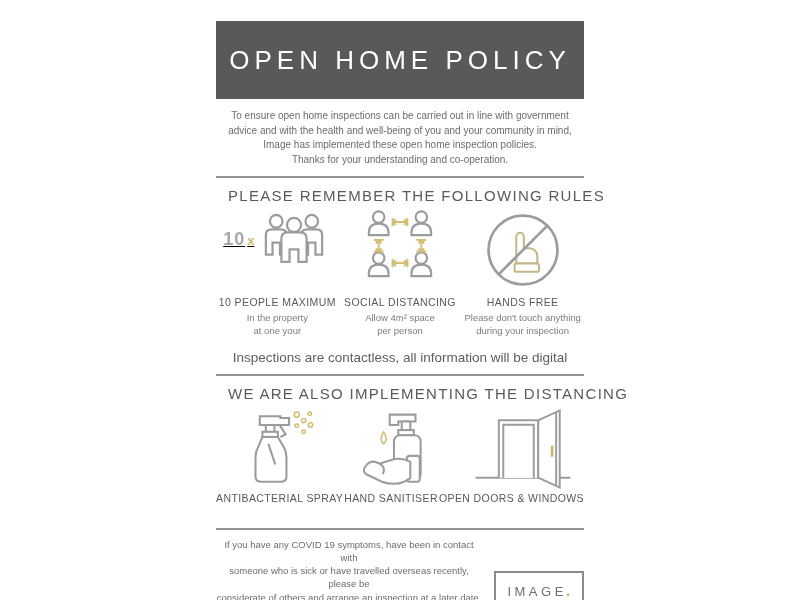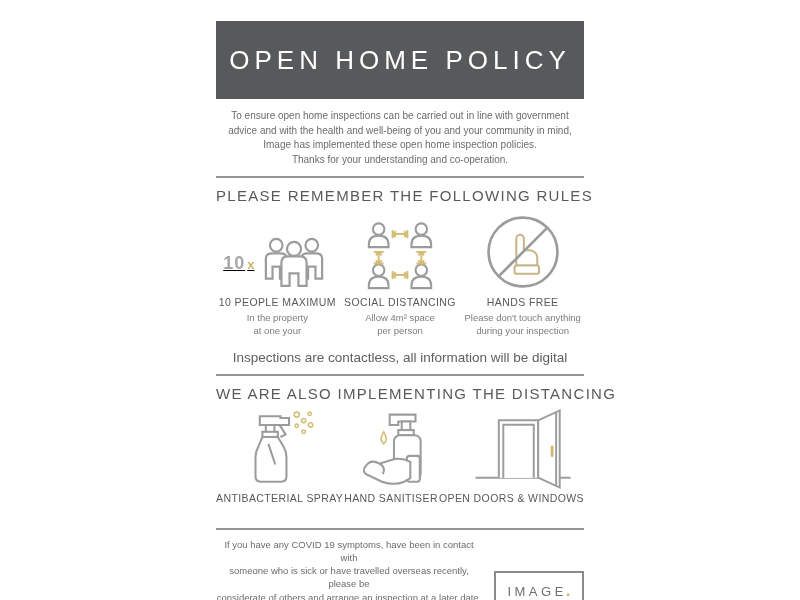--- a/index.html
+++ b/index.html
@@ -11,24 +11,24 @@
 
   .header-band{background:#58595b;height:78px;display:flex;align-items:center;justify-content:center;}
   .poster-title{color:#ffffff;font-size:26px;font-weight:400;letter-spacing:5px;white-space:nowrap;}
 
   .intro{margin:10px -12px 9px;font-size:10px;line-height:1.45;color:#6b6c6e;
          text-align:center;white-space:pre-line;}
 
   .rule{border:none;border-top:2px solid #939496;margin:0;}
 
   .section-heading{text-align:center;font-size:15px;letter-spacing:1.3px;color:#595a5c;
-                   margin:9px 0 2px;white-space:nowrap;}
+                   margin:9px 12px 2px;white-space:nowrap;}
 
   .icon-row{display:flex;margin-top:4px;}
-  .icon-col{flex:1;display:flex;align-items:flex-end;justify-content:center;height:86px;text-decoration:underline;}
+  .icon-col{flex:1;display:flex;align-items:flex-start;justify-content:center;height:86px;text-decoration:underline;}
 
   .labels-row{display:flex;margin-top:2px;}
   .label-col{flex:1;text-align:center;}
   .item-title{font-size:10.5px;letter-spacing:0.4px;color:#58595b;margin-bottom:3px;white-space:nowrap;}
   .item-sub{font-size:9.5px;color:#7b7c7e;line-height:1.4;white-space:pre-line;}
 
   .note{text-align:center;font-size:13.5px;color:#5d5e60;margin:12px 0 9px;white-space:nowrap;}
 
   .labels-row.bottom{margin-top:0;}
   .labels-row.bottom .item-title{margin-bottom:12px;}

